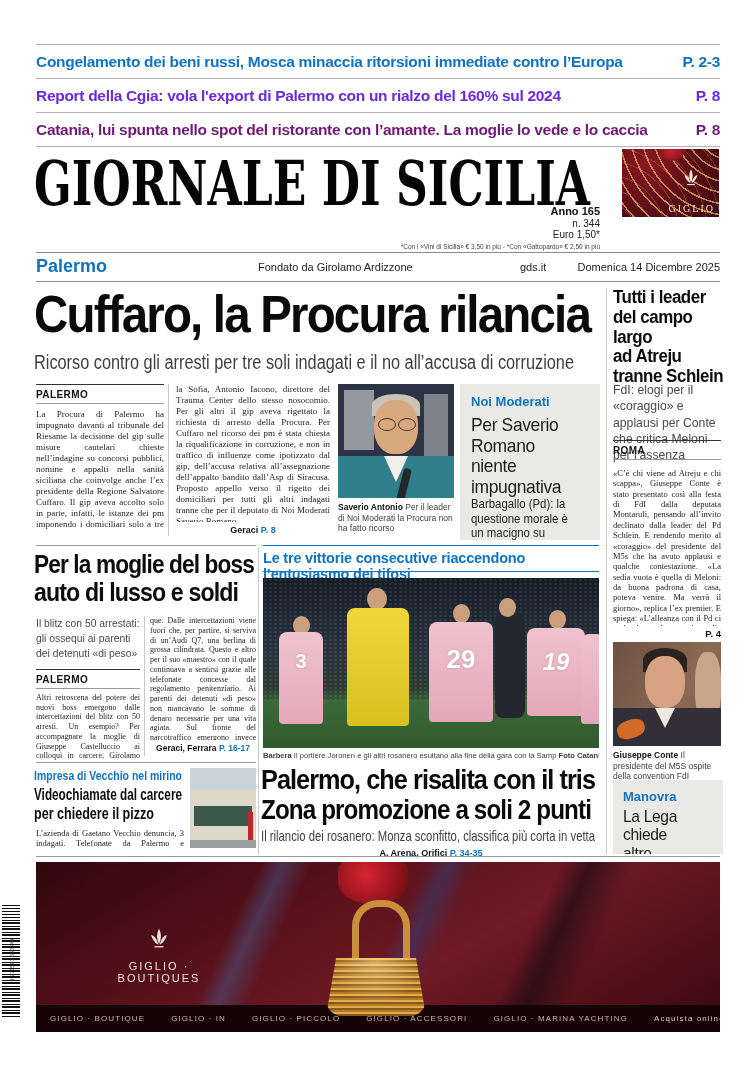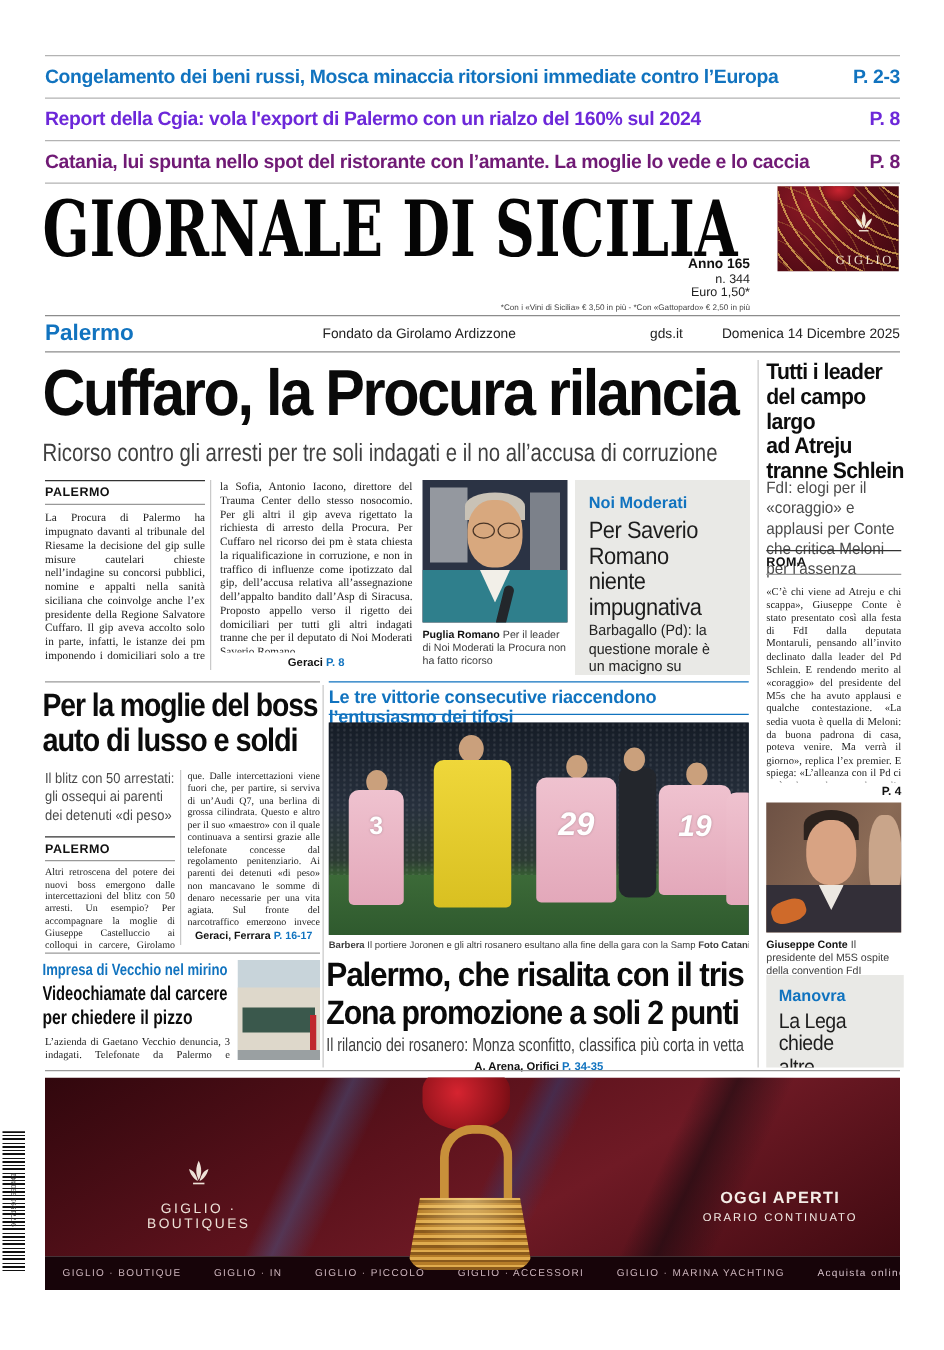--- a/index.html
+++ b/index.html
@@ -206,21 +206,21 @@
     <div class="abs" style="left:86px;top:10px;width:24px;height:70px;background:rgba(225,225,225,.45);"></div>
     <div class="abs" style="left:34px;top:10px;width:48px;height:22px;border-radius:50% 50% 0 0;background:#c9c2b6;"></div>
     <div class="abs" style="left:36px;top:16px;width:44px;height:54px;border-radius:45%;background:#d8a87e;"></div>
     <div class="abs" style="left:40px;top:34px;width:16px;height:11px;border:1.5px solid #4a3526;border-radius:50%;"></div>
     <div class="abs" style="left:60px;top:34px;width:16px;height:11px;border:1.5px solid #4a3526;border-radius:50%;"></div>
     <div class="abs" style="left:0;top:72px;width:116px;height:42px;background:#2f7f8c;"></div>
     <div class="abs" style="left:46px;top:72px;width:24px;height:26px;background:#f2efe8;clip-path:polygon(0 0,100% 0,50% 100%);"></div>
     <div class="abs" style="left:62px;top:84px;width:8px;height:34px;background:#23272b;transform:rotate(14deg);border-radius:4px;"></div>
   </div>
   <div class="abs caption" style="left:338px;top:502px;width:116px;">
-    <b>Puglia Romano</b>
+    <b>Saverio Antonio</b>
     <span>Per il leader di Noi Moderati la Procura non ha fatto ricorso</span>
   </div>
 
   <div class="graybox" style="left:460px;top:384px;width:140px;height:156px;">
     <div>
       <div class="kick">Noi Moderati</div>
       <div class="gtitle preline">Per Saverio
 Romano niente
 impugnativa</div>
     </div>
@@ -302,21 +302,21 @@
   <div class="photo" style="left:263px;top:578px;width:336px;height:170px;background:#1c2430;">
     <div class="sp-stand"></div>
     <div class="sp-pitch"></div>
     <div class="sp-head" style="left:30px;top:38px;"></div>
     <div class="sp-torso pinkjersey" style="left:16px;top:54px;width:44px;height:92px;">
       <span class="sp-num" style="font-size:20px;margin-top:18px;">3</span>
     </div>
     <div class="sp-head" style="left:104px;top:10px;width:20px;height:22px;"></div>
     <div class="sp-torso" style="left:84px;top:30px;width:62px;height:118px;background:linear-gradient(#efd73a,#d9c021);"></div>
     <div class="sp-head" style="left:190px;top:26px;"></div>
-    <div class="sp-torso pinkjersey" style="left:166px;top:44px;width:64px;height:100px;font-style:italic;">
+    <div class="sp-torso pinkjersey" style="left:166px;top:44px;width:64px;height:100px;">
       <span class="sp-num" style="font-size:26px;margin-top:22px;">29</span>
     </div>
     <div class="sp-torso" style="left:232px;top:36px;width:30px;height:104px;background:#23262c;border-radius:8px;"></div>
     <div class="sp-head" style="left:236px;top:20px;"></div>
     <div class="sp-head" style="left:286px;top:32px;"></div>
     <div class="sp-torso pinkjersey" style="left:264px;top:50px;width:58px;height:88px;font-style:italic;">
       <span class="sp-num" style="font-size:24px;margin-top:20px;">19</span>
     </div>
     <div class="sp-torso pinkjersey" style="left:318px;top:56px;width:24px;height:90px;"></div>
   </div>
@@ -344,24 +344,20 @@
       <div class="bag-handle"></div>
       <div class="ad-logo">
         <svg width="26" height="26" viewBox="0 0 40 40">
           <path d="M20 4 C16 12 16 20 20 28 C24 20 24 12 20 4 Z" fill="#eee2d8"></path>
           <path d="M8 14 C10 22 14 26 19 29 C17 21 14 16 8 14 Z" fill="#eee2d8"></path>
           <path d="M32 14 C30 22 26 26 21 29 C23 21 26 16 32 14 Z" fill="#eee2d8"></path>
           <rect x="13" y="31" width="14" height="2" fill="#eee2d8"></rect>
         </svg>
         <div class="t">GIGLIO · BOUTIQUES</div>
       </div>
-      <div class="ad-open">
-        <div class="l1">OGGI APERTI</div>
-        <div class="l2">ORARIO CONTINUATO</div>
-      </div>
     </div>
     <div class="bag-body"></div>
     <div class="ad-strip">
       <span>GIGLIO · BOUTIQUE</span>
       <span>GIGLIO · IN</span>
       <span>GIGLIO · PICCOLO</span>
       <span>GIGLIO · ACCESSORI</span>
       <span>GIGLIO · MARINA YACHTING</span>
       <span class="cta">Acquista online su GIGLIO.COM</span>
     </div>

